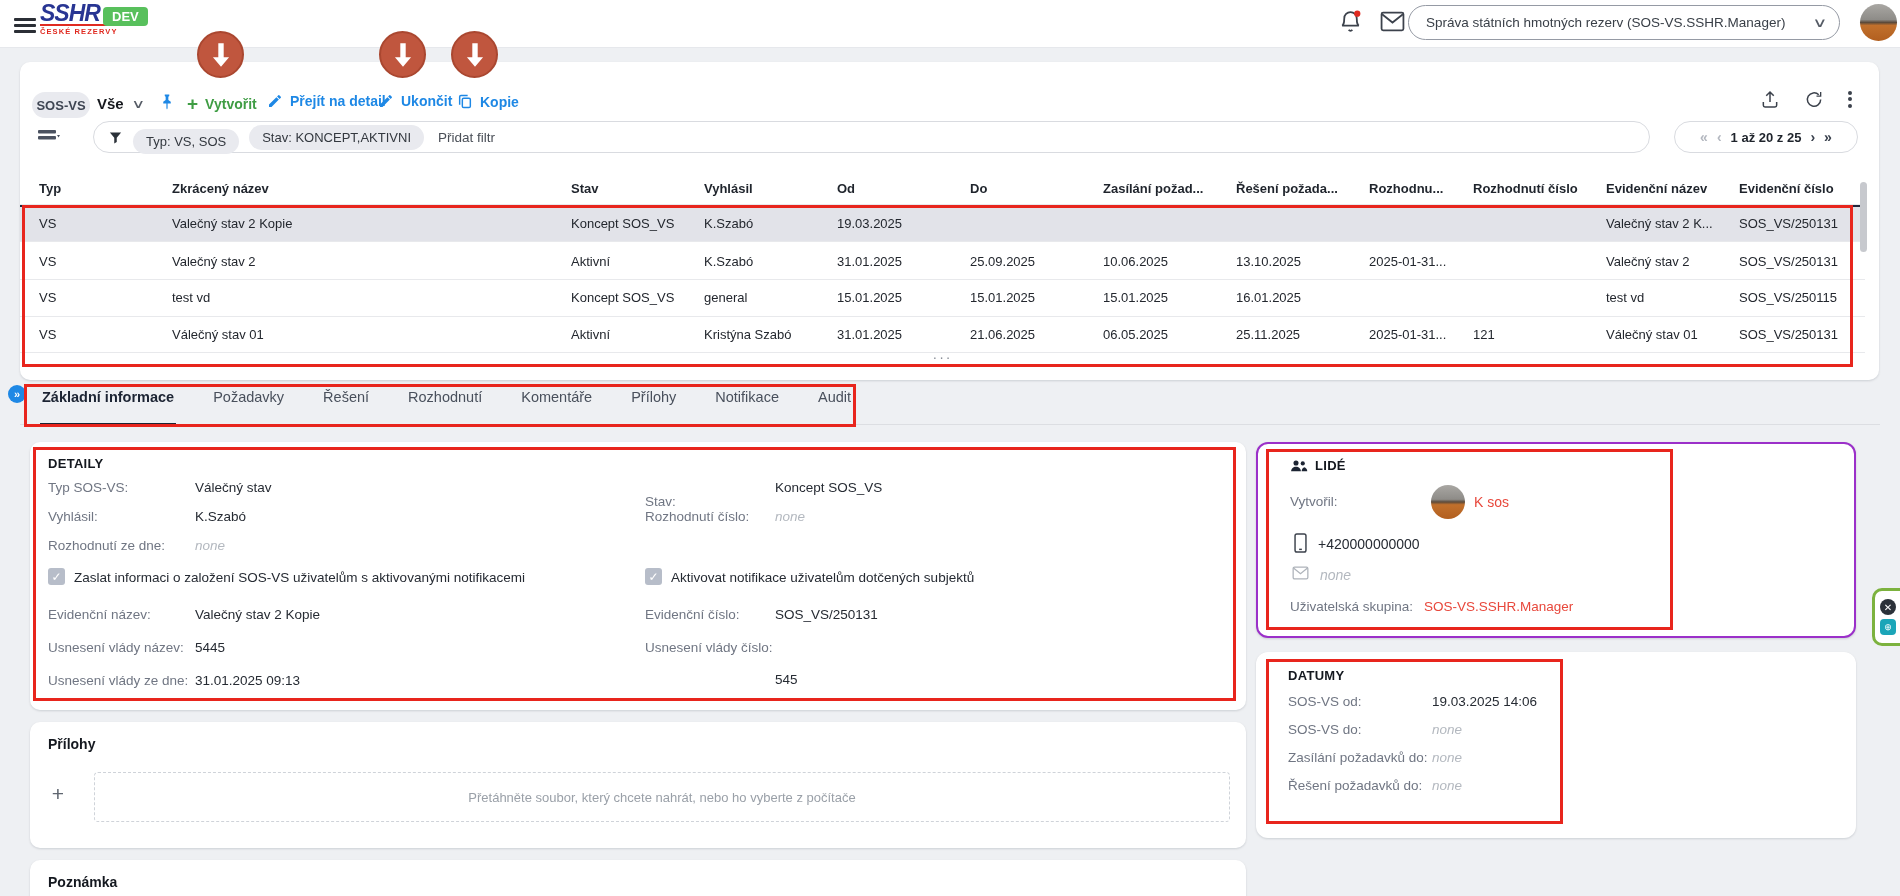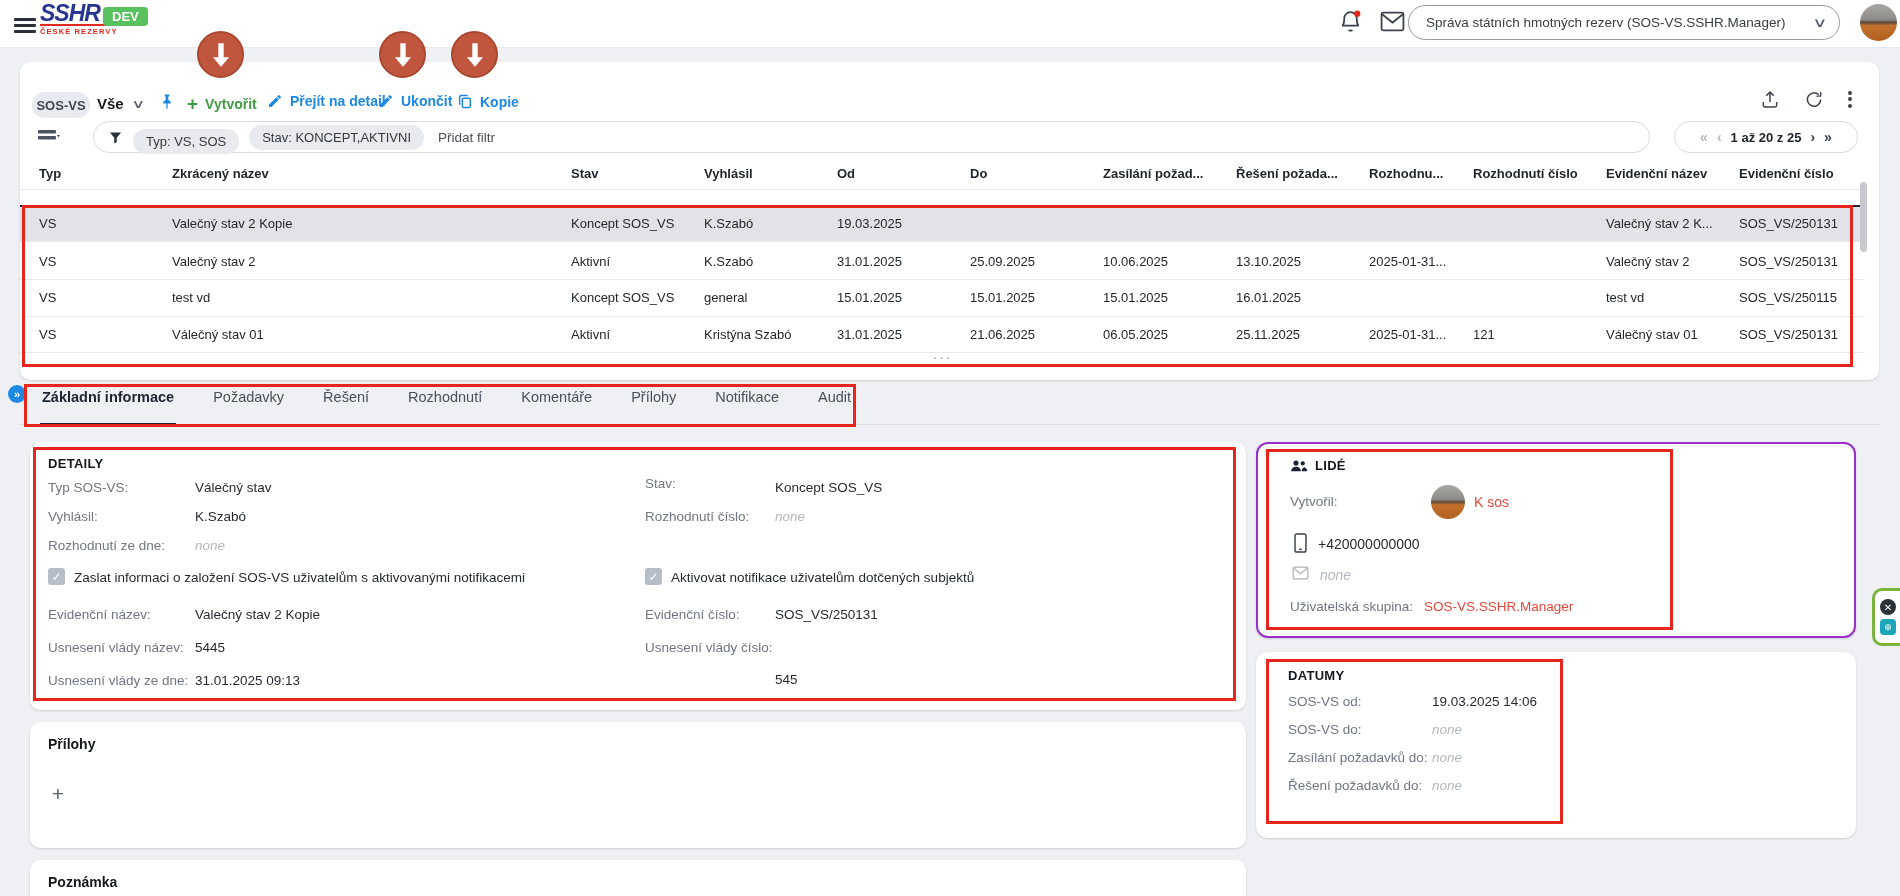--- a/index.html
+++ b/index.html
@@ -193,21 +193,21 @@
       <span style="font-size:13.5px;color:#4a4f57;margin-left:4px;">Přidat filtr</span>
     </div>
     <div class="pagpill" style="left:1654px;top:59px;width:184px;height:32px;">
       <span class="pagmuted">«</span>
       <span class="pagmuted">‹</span>
       <span class="pagtxt">1 až 20 z 25</span>
       <span class="pagdark">›</span>
       <span class="pagdark">»</span>
     </div>
 
-    <div class="abs tgrid thead" style="left:0;top:95px;width:1845px;">
+    <div class="abs tgrid thead" style="left:0;top:110px;width:1845px;">
       <div class="tcell">Typ</div>
       <div class="tcell">Zkrácený název</div>
       <div class="tcell">Stav</div>
       <div class="tcell">Vyhlásil</div>
       <div class="tcell">Od</div>
       <div class="tcell">Do</div>
       <div class="tcell">Zasílání požad...</div>
       <div class="tcell">Řešení požada...</div>
       <div class="tcell">Rozhodnu...</div>
       <div class="tcell">Rozhodnutí číslo</div>
@@ -289,21 +289,21 @@
     <div class="tab">Notifikace</div>
     <div class="tab">Audit</div>
   </div>
   <div class="redbox" style="left:24px;top:384px;width:832px;height:43px;"></div>
 
   <div class="card" style="left:30px;top:442px;width:1216px;height:268px;">
     <div class="abs sechead" style="left:18px;top:14px;">DETAILY</div>
 
     <div class="lbl" style="left:18px;top:38px;">Typ SOS-VS:</div>
     <div class="val" style="left:165px;top:38px;">Válečný stav</div>
-    <div class="lbl" style="left:615px;top:34px;">Stav:</div>
+    <div class="lbl" style="left:615px;top:52px;">Stav:</div>
     <div class="val" style="left:745px;top:38px;">Koncept SOS_VS</div>
 
     <div class="lbl" style="left:18px;top:67px;">Vyhlásil:</div>
     <div class="val" style="left:165px;top:67px;">K.Szabó</div>
     <div class="lbl" style="left:615px;top:67px;">Rozhodnutí číslo:</div>
     <div class="val none" style="left:745px;top:67px;">none</div>
 
     <div class="lbl" style="left:18px;top:96px;">Rozhodnutí ze dne:</div>
     <div class="val none" style="left:165px;top:96px;">none</div>
 
@@ -373,20 +373,21 @@
     <div class="lbl" style="left:32px;top:98px;">Zasílání požadavků do:</div>
     <div class="val none" style="left:176px;top:98px;">none</div>
     <div class="lbl" style="left:32px;top:126px;">Řešení požadavků do:</div>
     <div class="val none" style="left:176px;top:126px;">none</div>
   </div>
   <div class="redbox" style="left:1266px;top:659px;width:297px;height:165px;"></div>
 
   <div class="card" style="left:30px;top:722px;width:1216px;height:126px;">
     <div class="abs" style="left:18px;top:14px;font-size:14px;font-weight:bold;color:#14181f;">Přílohy</div>
     <div class="abs" style="left:14px;top:58px;width:28px;height:28px;display:flex;align-items:center;justify-content:center;font-size:21px;color:#5f6670;">+</div>
+    <div class="dropzone" style="left:64px;top:50px;width:1136px;height:50px;">Přetáhněte soubor, který chcete nahrát, nebo ho vyberte z počítače</div>
   </div>
 
   <div class="card" style="left:30px;top:860px;width:1216px;height:70px;">
     <div class="abs" style="left:18px;top:14px;font-size:14px;font-weight:bold;color:#14181f;">Poznámka</div>
   </div>
 
   <div class="abs" style="left:1872px;top:588px;width:44px;height:58px;background:#fff;border:3px solid #7cb23e;border-radius:10px;display:flex;flex-direction:column;align-items:flex-start;justify-content:center;gap:4px;padding-left:5px;">
     <span style="width:16px;height:16px;border-radius:50%;background:#2b3139;color:#fff;font-size:10px;display:flex;align-items:center;justify-content:center;">✕</span>
     <span style="width:16px;height:16px;border-radius:4px;background:#1ba5b8;color:#fff;font-size:9px;display:flex;align-items:center;justify-content:center;">⊕</span>
   </div>

